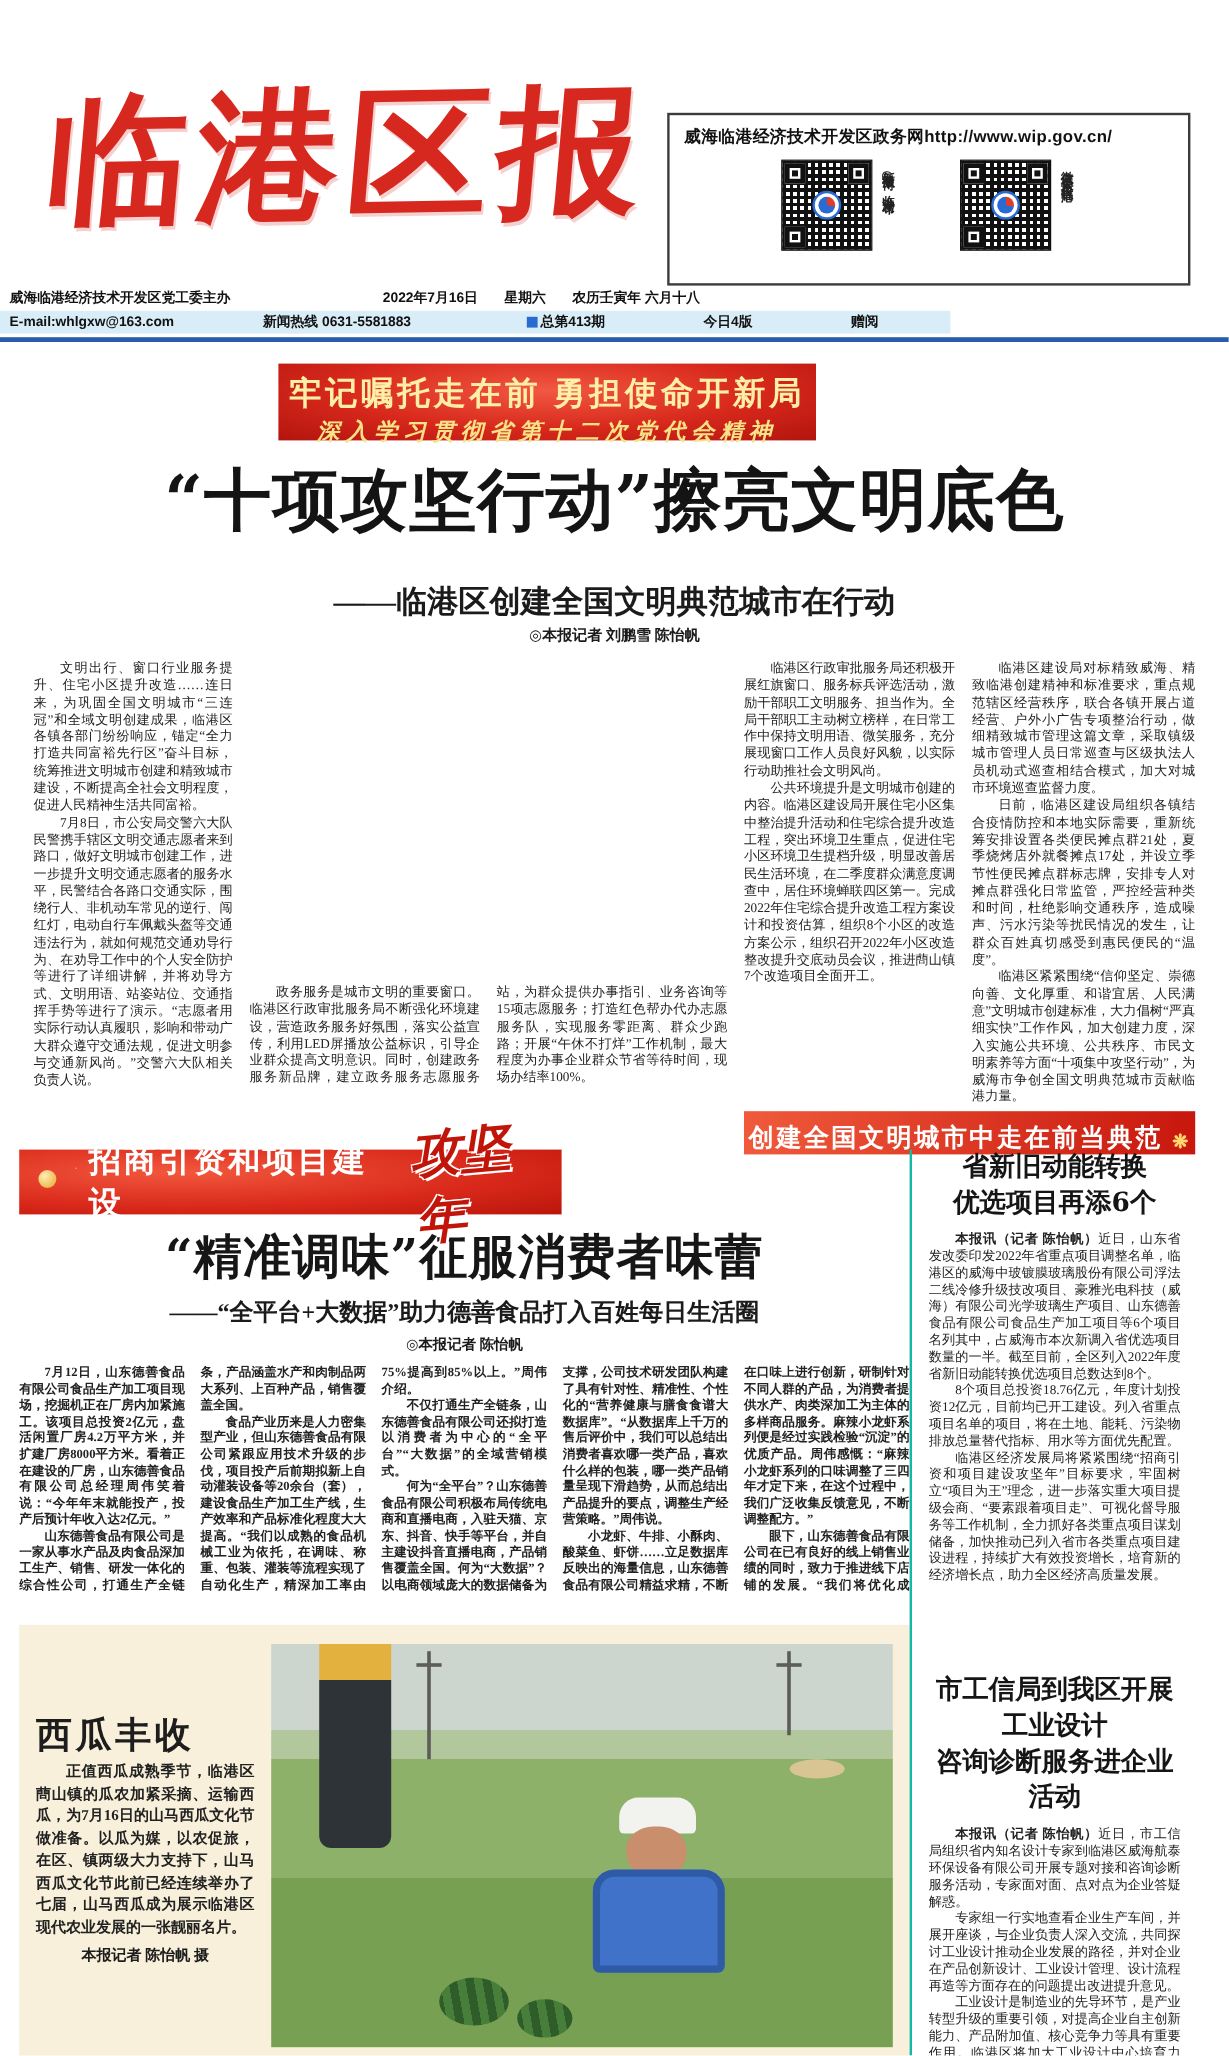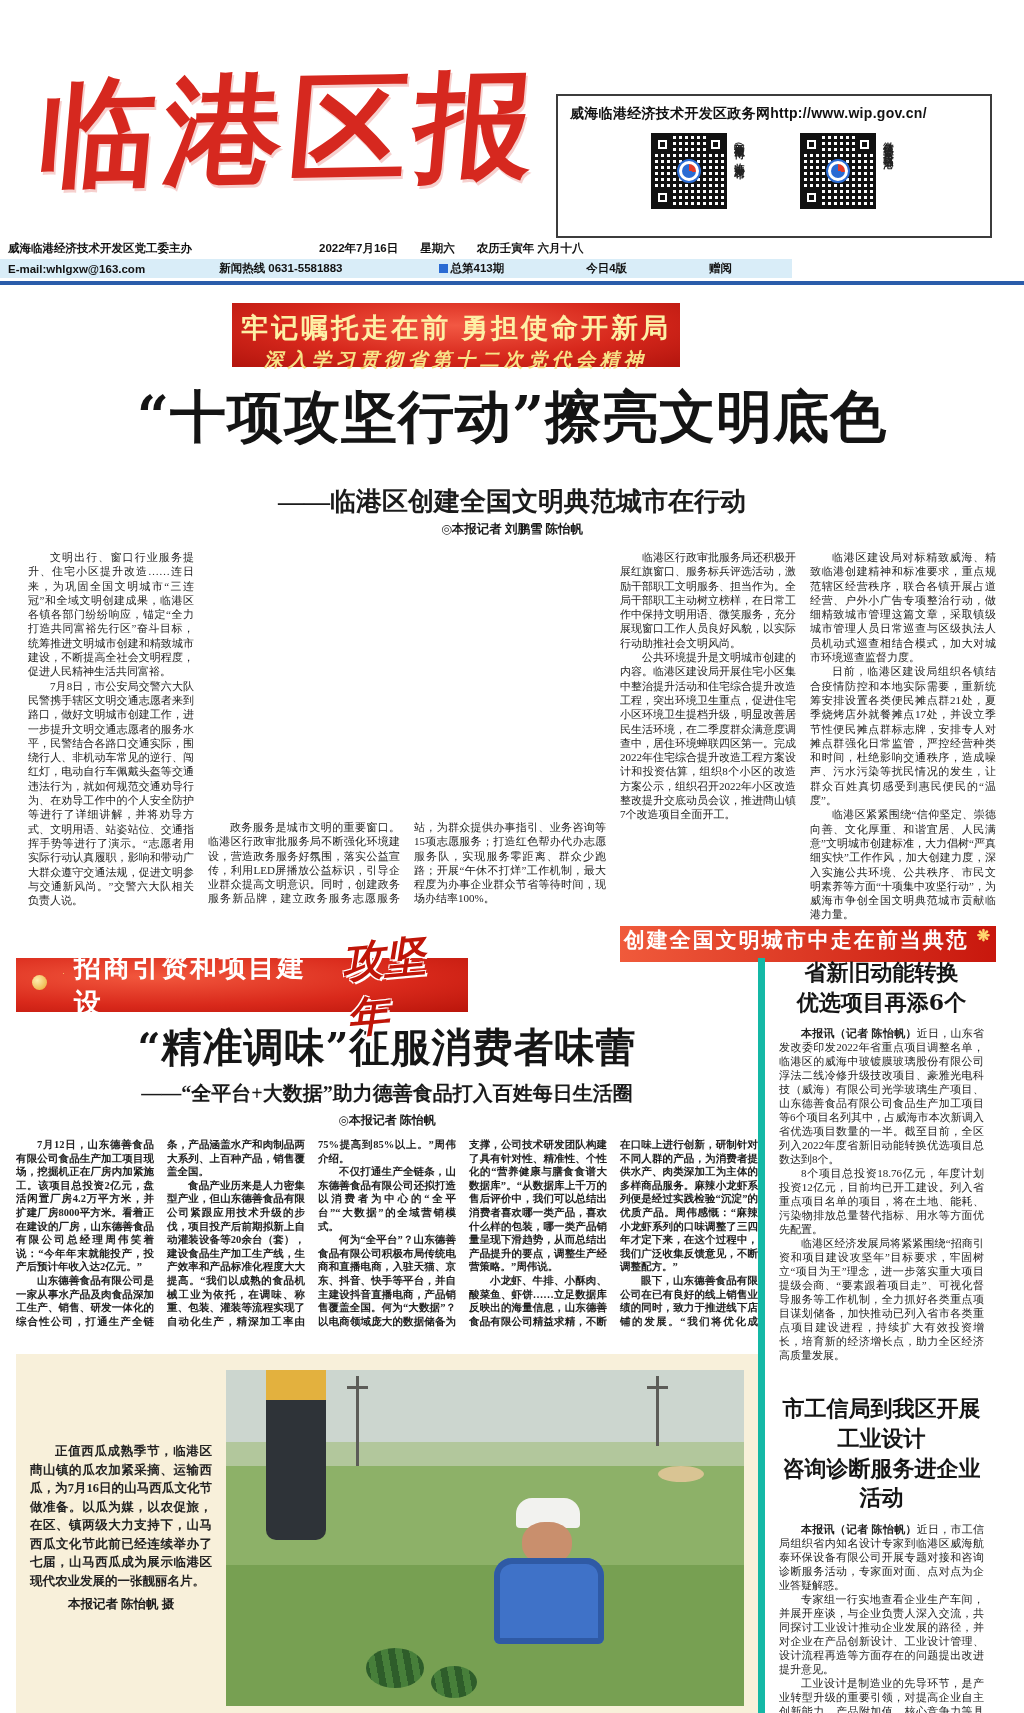--- a/index.html
+++ b/index.html
@@ -51,21 +51,21 @@
       grid-template-columns:166px 398px 176px 186px;grid-template-rows:266px 102px 36px;
       column-gap:14px;row-gap:4px;}
   .art-text{font-size:11px;line-height:14.3px;text-align:justify;color:#222;}
   .art-text p{margin:0;text-indent:2em;}
   .a1c1{grid-area:1/1/4/2;overflow:hidden;}
   .a1ph{grid-area:1/2/2/3;}
   .a1below{grid-area:2/2/3/3;columns:2;column-gap:14px;overflow:hidden;}
   .a1c4{grid-area:1/3/3/4;overflow:hidden;}
   .a1c5{grid-area:1/4/3/5;overflow:hidden;}
   .a1banner{grid-area:3/3/4/5;background:linear-gradient(90deg,#f05a3b,#c8170d);color:#fff;
-      font-weight:900;font-size:21px;letter-spacing:2px;display:flex;align-items:flex-start;
+      font-weight:900;font-size:21px;letter-spacing:2px;display:flex;align-items:flex-end;
       justify-content:center;font-family:"Liberation Sans",sans-serif;}
   .a1banner .orn{color:#ffd76e;font-size:16px;margin-left:8px;}
   .cap1{margin-top:5px;font-size:11.5px;font-weight:bold;text-align:right;color:#111;}
   
   .photo1{width:398px;height:240px;position:relative;overflow:hidden;
       background:linear-gradient(#aebdb4 0 62px,#b4b7b0 62px 100%);}
   .p1-trees{position:absolute;top:0;left:0;right:0;height:58px;filter:blur(1.5px);
       background:linear-gradient(90deg,#7fa369,#9db884 22%,#6f9a5e 48%,#93b077 72%,#7aa164);}
   .p1-zebra{position:absolute;left:-40px;right:-40px;top:96px;bottom:-10px;transform:rotate(-4deg);
       background:repeating-linear-gradient(100deg,#dcddd6 0 20px,#a3a49c 20px 43px);}
@@ -80,21 +80,21 @@
   .scooter{position:absolute;left:176px;top:158px;width:64px;height:34px;background:#49b8e8;
       border-radius:16px 20px 8px 8px;box-shadow:6px 16px 0 -8px #2a2d30,42px 16px 0 -8px #2a2d30;}
   .p1-flag{position:absolute;left:330px;top:92px;width:3px;height:60px;background:#b9b9b4;}
   .p1-flag::after{content:"";position:absolute;left:3px;top:2px;width:22px;height:14px;background:#d6281f;}
   .p1-sign{position:absolute;right:16px;top:26px;width:26px;height:94px;background:#f4f2ee;border:1px solid #c8c6c0;}
   .p1-sign::after{content:"";position:absolute;left:6px;top:6px;width:12px;height:80px;
       background:repeating-linear-gradient(#cc3326 0 9px,transparent 9px 15px);}
   
   .bottom{position:absolute;left:16px;top:958px;width:968px;height:755px;display:flex;}
   .bleft{width:742px;}
-  .rail{width:226px;padding-left:14px;border-left:7px solid #14b8a6;box-sizing:border-box;}
+  .rail{width:226px;padding-left:14px;border-left:2px solid #14b8a6;box-sizing:border-box;}
   .sec2banner{width:452px;height:54px;position:relative;display:flex;align-items:center;
       padding-left:58px;box-sizing:border-box;
       background:radial-gradient(ellipse at 30% 35%,#f2573d 0%,#d9291b 58%,#ba150b 100%);}
   .sec2banner::before{content:"";position:absolute;left:16px;top:17px;width:15px;height:15px;border-radius:50%;
       background:radial-gradient(circle at 35% 35%,#ffeeb0,#e8a52c);box-shadow:24px -9px 0 -7px #ffd76e;}
   .sec2banner-label{color:#fff;font-weight:900;font-size:27px;letter-spacing:2px;
       font-family:"Liberation Sans",sans-serif;}
   .sec2banner-script{font-size:42px;font-weight:900;font-style:italic;color:#c01508;margin-left:12px;
       font-family:"DejaVu Serif",serif;transform:rotate(-5deg);
       text-shadow:-1px -1px 0 #fff,1px -1px 0 #fff,-1px 1px 0 #fff,2px 2px 0 #fff;}
@@ -103,21 +103,21 @@
   .sec2sub{text-align:center;font-size:20px;font-weight:bold;margin-top:5px;}
   .sec2byline{text-align:center;font-size:12px;font-weight:bold;margin-top:5px;}
   .sec2body{margin-top:9px;height:200px;columns:5;column-gap:13px;overflow:hidden;
       font-size:10.5px;line-height:13.6px;text-align:justify;color:#222;font-weight:bold;}
   .sec2body p{margin:0;text-indent:2em;}
   
   .melon{margin-top:16px;height:368px;background:#f8f0da;display:flex;gap:14px;
       padding:16px 14px;box-sizing:border-box;}
   .melon-text{width:182px;padding-top:56px;box-sizing:border-box;}
   .melon-title{font-size:30px;font-weight:900;letter-spacing:3px;font-family:"DejaVu Serif",serif;color:#1d1d1d;}
-  .melon-body{margin-top:16px;font-size:12.5px;line-height:18.5px;font-weight:bold;
+  .melon-body{margin-top:0;font-size:12.5px;line-height:18.5px;font-weight:bold;
       text-align:justify;text-indent:2em;color:#222;}
   .melon-credit{margin-top:6px;font-size:12.5px;font-weight:bold;text-align:center;}
   .melon-photo{flex:1;position:relative;overflow:hidden;
       background:linear-gradient(#ccd6cf 0 72px,#b2c79c 72px 96px,#8db168 96px 58%,#77a052 58% 100%);}
   .mp-pole{position:absolute;top:6px;width:3px;height:90px;background:#5c5c58;}
   .mp-pole::after{content:"";position:absolute;left:-9px;top:10px;width:21px;height:3px;background:#5c5c58;}
   .mp-pole.p1{left:130px}.mp-pole.p2{left:430px;height:70px}
   .mp-fig-main{position:absolute;left:46%;top:38%;width:150px;height:150px;}
   .mp-cap{position:absolute;left:52px;top:0;width:64px;height:30px;background:#f2f2ef;border-radius:16px 16px 4px 4px;}
   .mp-face{position:absolute;left:58px;top:24px;width:50px;height:42px;background:#c98f6d;border-radius:45%;}
@@ -236,20 +236,21 @@
         <p>山东德善食品有限公司是一家从事水产品及肉食品深加工生产、销售、研发一体化的综合性公司，打通生产全链条，产品涵盖水产和肉制品两大系列、上百种产品，销售覆盖全国。</p>
         <p>食品产业历来是人力密集型产业，但山东德善食品有限公司紧跟应用技术升级的步伐，项目投产后前期拟新上自动灌装设备等20余台（套），建设食品生产加工生产线，生产效率和产品标准化程度大大提高。“我们以成熟的食品机械工业为依托，在调味、称重、包装、灌装等流程实现了自动化生产，精深加工率由75%提高到85%以上。”周伟介绍。</p>
         <p>不仅打通生产全链条，山东德善食品有限公司还拟打造以消费者为中心的“全平台”“大数据”的全域营销模式。</p>
         <p>何为“全平台”？山东德善食品有限公司积极布局传统电商和直播电商，入驻天猫、京东、抖音、快手等平台，并自主建设抖音直播电商，产品销售覆盖全国。何为“大数据”？以电商领域庞大的数据储备为支撑，公司技术研发团队构建了具有针对性、精准性、个性化的“营养健康与膳食食谱大数据库”。“从数据库上千万的售后评价中，我们可以总结出消费者喜欢哪一类产品，喜欢什么样的包装，哪一类产品销量呈现下滑趋势，从而总结出产品提升的要点，调整生产经营策略。”周伟说。</p>
         <p>小龙虾、牛排、小酥肉、酸菜鱼、虾饼……立足数据库反映出的海量信息，山东德善食品有限公司精益求精，不断在口味上进行创新，研制针对不同人群的产品，为消费者提供水产、肉类深加工为主体的多样商品服务。麻辣小龙虾系列便是经过实践检验“沉淀”的优质产品。周伟感慨：“麻辣小龙虾系列的口味调整了三四年才定下来，在这个过程中，我们广泛收集反馈意见，不断调整配方。”</p>
         <p>眼下，山东德善食品有限公司在已有良好的线上销售业绩的同时，致力于推进线下店铺的发展。“我们将优化成本，下沉市场，打入百姓的每日生活圈，努力为消费者带来更多健康、美味的食品选择。”周伟表示。</p>
       </div>
 
       <div class="melon">
         <div class="melon-text">
+          <div class="melon-title">西瓜丰收</div>
           <div class="melon-body">正值西瓜成熟季节，临港区蔄山镇的瓜农加紧采摘、运输西瓜，为7月16日的山马西瓜文化节做准备。以瓜为媒，以农促旅，在区、镇两级大力支持下，山马西瓜文化节此前已经连续举办了七届，山马西瓜成为展示临港区现代农业发展的一张靓丽名片。</div>
           <div class="melon-credit">本报记者 陈怡帆 摄</div>
         </div>
         <div class="melon-photo">
           <div class="mp-pole p1"></div>
           <div class="mp-pole p2"></div>
           <div class="mp-fig-left"></div>
           <div class="mp-hat"></div>
           <div class="mp-fig-main">
             <div class="mp-cap"></div>

